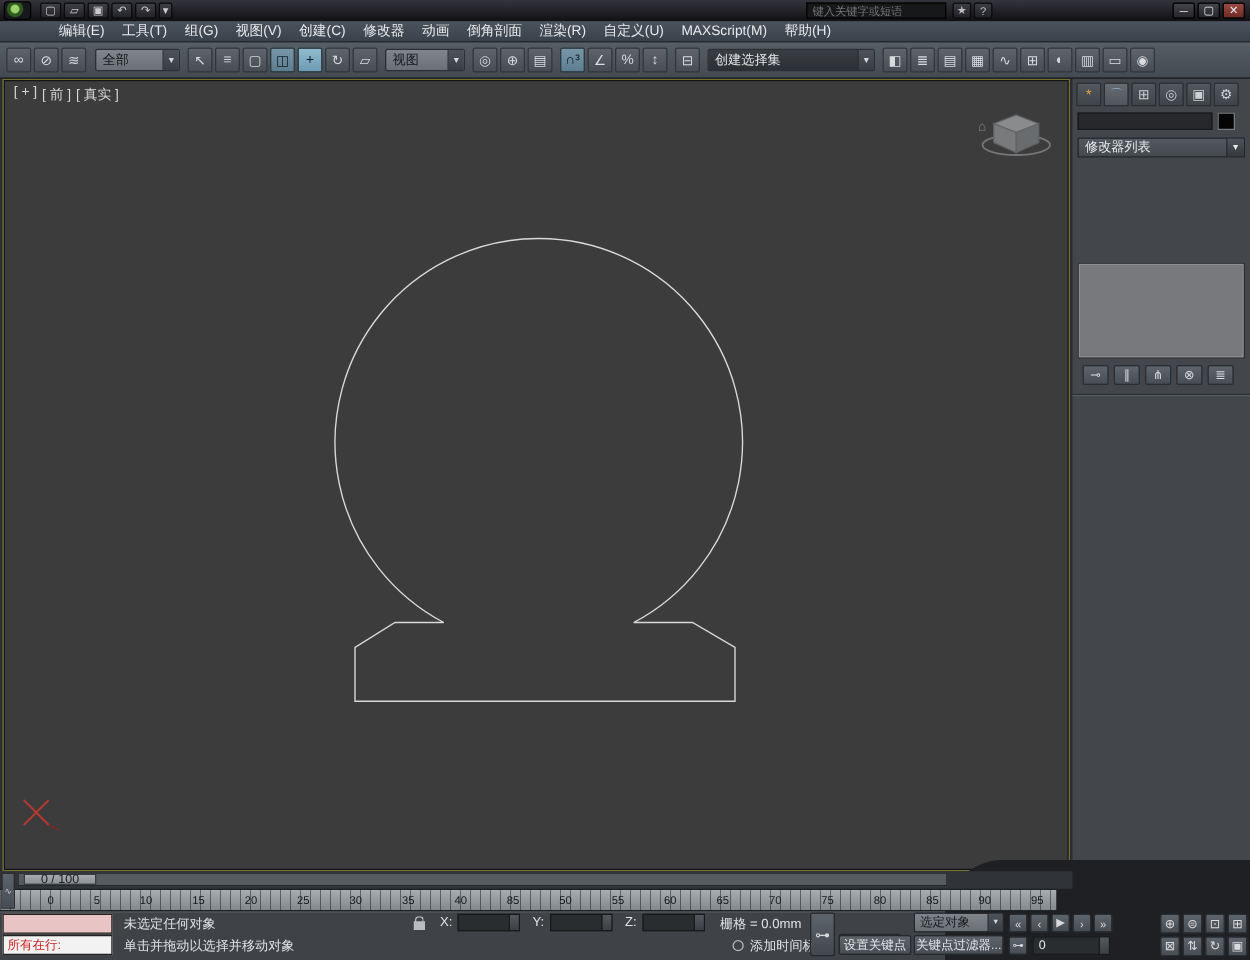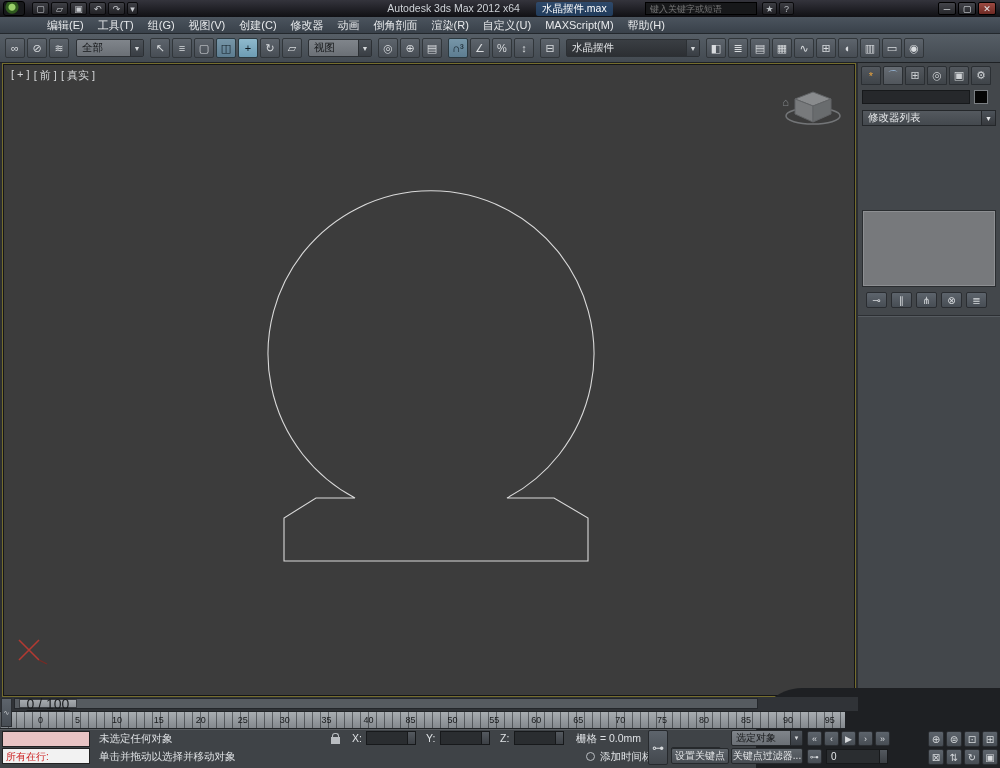--- a/index.html
+++ b/index.html
@@ -83,21 +83,21 @@
   
   .blob { position:absolute; left:756px; top:688px; width:244px; height:80px; background:#1e2023;
           border-radius:46px 0 0 0; z-index:2; }
   .watermark { position:absolute; left:784px; top:713px; color:#8f959b; font-size:13px; z-index:3; font-style:italic; }
 
   
   .timeslider { position:absolute; left:0; top:697px; width:858px; height:14px; background:#303337; z-index:3; }
   .ts-track { position:absolute; left:14px; top:1px; width:744px; height:11px; background:#565b60;
               border:1px solid #24272b; }
   .ts-handle { position:absolute; left:4px; top:0; width:58px; height:9px; background:linear-gradient(#a7abaf,#8d9297);
-               border:1px solid #3a3d41; font-size:14px; color:#1b1d1f; display:flex; align-items:center; justify-content:center;text-decoration:underline; }
+               border:1px solid #3a3d41; font-size:10px; color:#1b1d1f; display:flex; align-items:center; justify-content:center; }
   .mce-btn { position:absolute; left:1px; top:698px; width:11px; height:29px; z-index:4;
              background:linear-gradient(#5d646c,#474d54); border:1px solid #2a2d31; color:#cfd2d5;
              font-size:7px; display:flex; align-items:center; justify-content:center; }
   .ruler { position:absolute; left:0; top:711px; width:845px; height:18px; z-index:3;
            background:linear-gradient(#a8adb1,#83888d),
            repeating-linear-gradient(90deg, rgba(60,64,68,.55) 0 1px, transparent 1px 8px);
            background-blend-mode:multiply;
            display:flex; align-items:center; justify-content:space-between;
            padding:0 10px 0 38px; border-top:1px solid #212427; border-bottom:1px solid #212427; }
   .ruler span { font-size:9px; color:#17191b; }
@@ -144,24 +144,20 @@
 <div class="app">
 
   <div class="titlebar">
     <div class="logo"></div>
     <div class="qa" style="left:32px">▢</div>
     <div class="qa" style="left:51px">▱</div>
     <div class="qa" style="left:70px">▣</div>
     <div class="qa" style="left:89px">↶</div>
     <div class="qa" style="left:108px">↷</div>
     <div class="qa" style="left:127px;width:11px">▾</div>
-    <div class="titles">
-      <span>Autodesk 3ds Max  2012 x64</span>
-      <span class="doc-name">水晶摆件.max</span>
-    </div>
     <input class="search" placeholder="键入关键字或短语" style="">
     <div class="ic-icon" style="left:762px">★</div>
     <div class="ic-icon" style="left:779px">?</div>
     <div class="winbtn" style="left:938px">─</div>
     <div class="winbtn" style="left:958px">▢</div>
     <div class="winbtn close" style="left:978px">✕</div>
   </div>
 
   <div class="menubar">
     <span class="menu-item">编辑(E)</span>
@@ -199,21 +195,21 @@
     </div>
     <div class="tbi" style="left:378px">◎</div>
     <div class="tbi" style="left:400px">⊕</div>
     <div class="tbi" style="left:422px">▤</div>
     <div class="tbi pressed" style="left:448px">∩³</div>
     <div class="tbi" style="left:470px">∠</div>
     <div class="tbi" style="left:492px">%</div>
     <div class="tbi" style="left:514px">↕</div>
     <div class="tbi" style="left:540px">⊟</div>
     <div class="tb-combo dark" style="left:566px;width:134px">
-      <span class="val">水晶摆件</span>
+      <span class="val">创建选择集</span>
       <span class="arr">▼</span>
     </div>
     <div class="tbi" style="left:706px">◧</div>
     <div class="tbi" style="left:728px">≣</div>
     <div class="tbi" style="left:750px">▤</div>
     <div class="tbi" style="left:772px">▦</div>
     <div class="tbi" style="left:794px">∿</div>
     <div class="tbi" style="left:816px">⊞</div>
     <div class="tbi" style="left:838px">◐</div>
     <div class="tbi" style="left:860px">▥</div>

